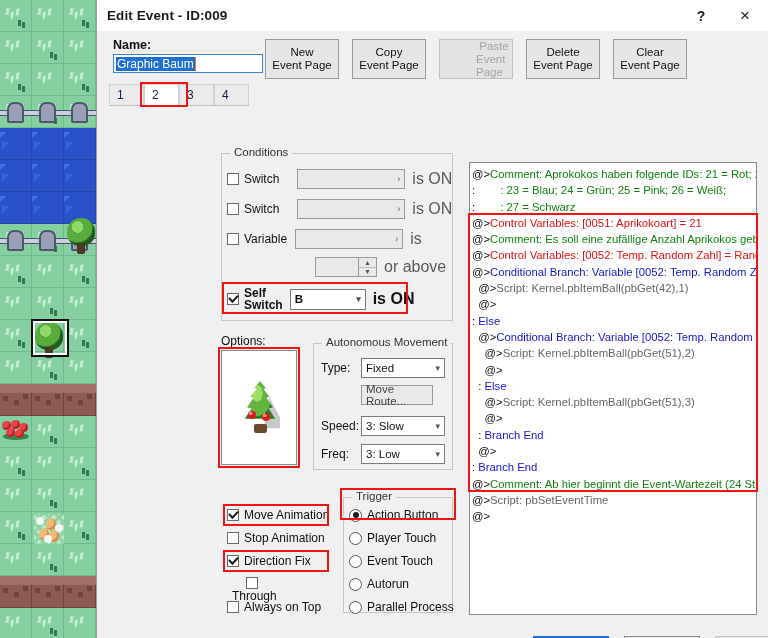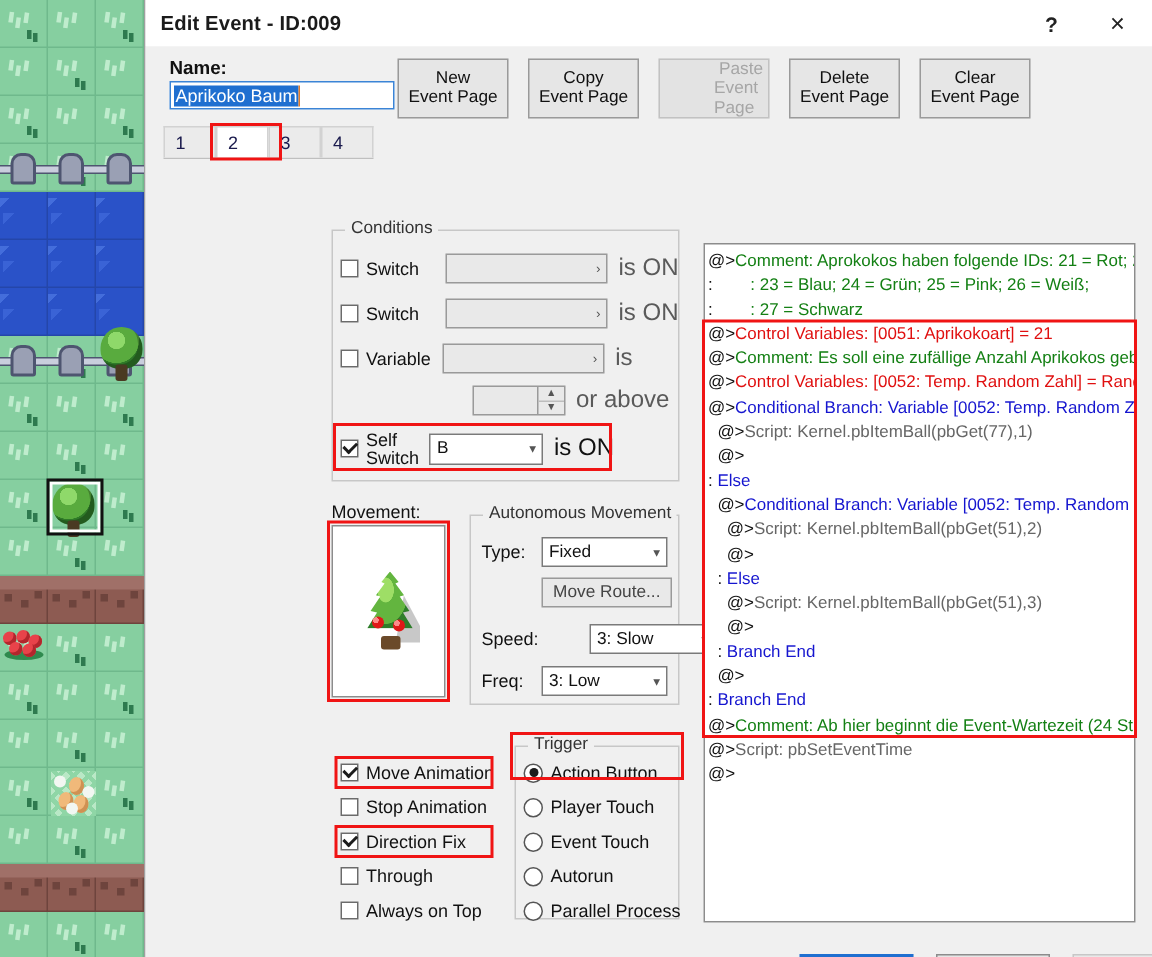--- a/index.html
+++ b/index.html
@@ -255,21 +255,21 @@
   <div id="titlebar">
     <div id="title-text">Edit Event - ID:009</div>
     <div class="tb-btn" id="help-btn">?</div>
     <div class="tb-btn" id="close-btn">×</div>
   </div>
 
   <div id="dlg-body">
 
     <div id="name-label">Name:</div>
     <div id="name-input">
-      <span class="sel">Aprikoko Baum</span>
+      <span class="sel">Graphic Baum</span>
       <span class="caret"></span>
     </div>
 
     <div id="page-buttons">
         <div class="pagebtn" style="left: 168px;">
           <span>New</span>
           <span>Event Page</span>
         </div>
         <div class="pagebtn" style="left: 255px;">
           <span>Copy</span>
@@ -336,32 +336,32 @@
         <div class="row" style="left: 218px; top: 226px;">
           <span class="spin" style="width:62px;height:20px;">
             <span class="fld"></span>
             <span class="btns">
               <span>▲</span>
               <span>▼</span>
             </span>
           </span>
           <span class="txtafter">or above</span>
         </div>
-        <div class="row" style="left: 130px; top: 256px;">
+        <div class="row" style="left: 130px; top: 256px; font-weight: bold;">
           <span class="cb on"></span>
           <span class="cblabel" style="line-height:12px;">Self<br>Switch</span>
           <span class="combo enabled" style="width:76px;height:21px;margin-left:7px;">
             <span>B</span>
             <span class="arrow">▾</span>
           </span>
           <span class="txtafter dark">is ON</span>
         </div>
       </div>
 
-    <div id="gfx-label">Movement:</div>
+    <div id="gfx-label">Options:</div>
     <div id="gfx-box">
       <div id="gfx-tree">
         <div class="sh"></div>
           <div class="c"></div>
           <div class="b1"></div>
           <div class="b2"></div>
           <div class="tr"></div>
       </div>
     </div>
     <div class="redbox" style="left:121px;top:316px;width:82px;height:121px;"></div>
@@ -369,24 +369,24 @@
     <div class="group" id="grp-move" style="left:216px;top:312px;width:140px;height:127px;">
       <span class="glabel">Autonomous Movement</span>
     </div>
     <div class="row" style="left:224px;top:327px;">
       <span style="font-size:12px;color:#111;width:40px;">Type:</span>
       <span class="combo enabled" style="width:84px;height:20px;">
         <span>Fixed</span>
         <span class="arrow">▾</span>
       </span>
     </div>
-    <div class="combo" style="position:absolute;left:264px;top:354px;width:87px;height:20px;justify-content:center;">
+    <div class="combo" style="position:absolute;left:264px;top:354px;width:72px;height:20px;justify-content:center;">
       <span>Move Route...</span>
     </div>
-    <div class="row" style="left:224px;top:385px;gap:32px;">
+    <div class="row" style="left:224px;top:385px;">
       <span style="font-size:12px;color:#111;width:40px;">Speed:</span>
       <span class="combo enabled" style="width:84px;height:20px;">
         <span>3: Slow</span>
         <span class="arrow">▾</span>
       </span>
     </div>
     <div class="row" style="left:224px;top:413px;">
       <span style="font-size:12px;color:#111;width:40px;">Freq:</span>
       <span class="combo enabled" style="width:84px;height:20px;">
         <span>3: Low</span>
@@ -400,21 +400,21 @@
           <span class="cblabel">Move Animation</span>
         </div>
         <div class="row" style="left: 130px; top: 500px;">
           <span class="cb"></span>
           <span class="cblabel">Stop Animation</span>
         </div>
         <div class="row" style="left: 130px; top: 523px;">
           <span class="cb on"></span>
           <span class="cblabel">Direction Fix</span>
         </div>
-        <div class="row" style="left: 130px; top: 546px;">
+        <div class="row" style="left: 130px; top: 546px; flex-direction: column;">
           <span class="cb"></span>
           <span class="cblabel">Through</span>
         </div>
         <div class="row" style="left: 130px; top: 569px;">
           <span class="cb"></span>
           <span class="cblabel">Always on Top</span>
         </div>
       </div>
 
     <div class="group" id="grp-trigger" style="left:246px;top:466px;width:110px;height:116px;">
@@ -447,21 +447,21 @@
     <div class="redbox" style="left:243px;top:457px;width:116px;height:32px;"></div>
 
     <div id="cmd-list">
         <div class="cmd"><span class="at">@&gt;</span><span class="c-green">Comment: Aprokokos haben folgende IDs: 21 = Rot; 22 = Gelb;</span></div>
         <div class="cmd"><span class="at">:</span><span class="c-green">        : 23 = Blau; 24 = Grün; 25 = Pink; 26 = Weiß;</span></div>
         <div class="cmd"><span class="at">:</span><span class="c-green">        : 27 = Schwarz</span></div>
         <div class="cmd"><span class="at">@&gt;</span><span class="c-red">Control Variables: [0051: Aprikokoart] = 21</span></div>
         <div class="cmd"><span class="at">@&gt;</span><span class="c-green">Comment: Es soll eine zufällige Anzahl Aprikokos geben (1-3)</span></div>
         <div class="cmd"><span class="at">@&gt;</span><span class="c-red">Control Variables: [0052: Temp. Random Zahl] = Random No. (1...3)</span></div>
         <div class="cmd"><span class="at">@&gt;</span><span class="c-blue">Conditional Branch: Variable [0052: Temp. Random Zahl] &lt;= 1</span></div>
-        <div class="cmd"><span class="at">  @&gt;</span><span class="c-gray">Script: Kernel.pbItemBall(pbGet(77),1)</span></div>
+        <div class="cmd"><span class="at">  @&gt;</span><span class="c-gray">Script: Kernel.pbItemBall(pbGet(42),1)</span></div>
         <div class="cmd"><span class="at">  @&gt;</span><span class="c-gray"></span></div>
         <div class="cmd"><span class="at">: </span><span class="c-blue">Else</span></div>
         <div class="cmd"><span class="at">  @&gt;</span><span class="c-blue">Conditional Branch: Variable [0052: Temp. Random Zahl] == 2</span></div>
         <div class="cmd"><span class="at">    @&gt;</span><span class="c-gray">Script: Kernel.pbItemBall(pbGet(51),2)</span></div>
         <div class="cmd"><span class="at">    @&gt;</span><span class="c-gray"></span></div>
         <div class="cmd"><span class="at">  : </span><span class="c-blue">Else</span></div>
         <div class="cmd"><span class="at">    @&gt;</span><span class="c-gray">Script: Kernel.pbItemBall(pbGet(51),3)</span></div>
         <div class="cmd"><span class="at">    @&gt;</span><span class="c-gray"></span></div>
         <div class="cmd"><span class="at">  : </span><span class="c-blue">Branch End</span></div>
         <div class="cmd"><span class="at">  @&gt;</span><span class="c-gray"></span></div>

